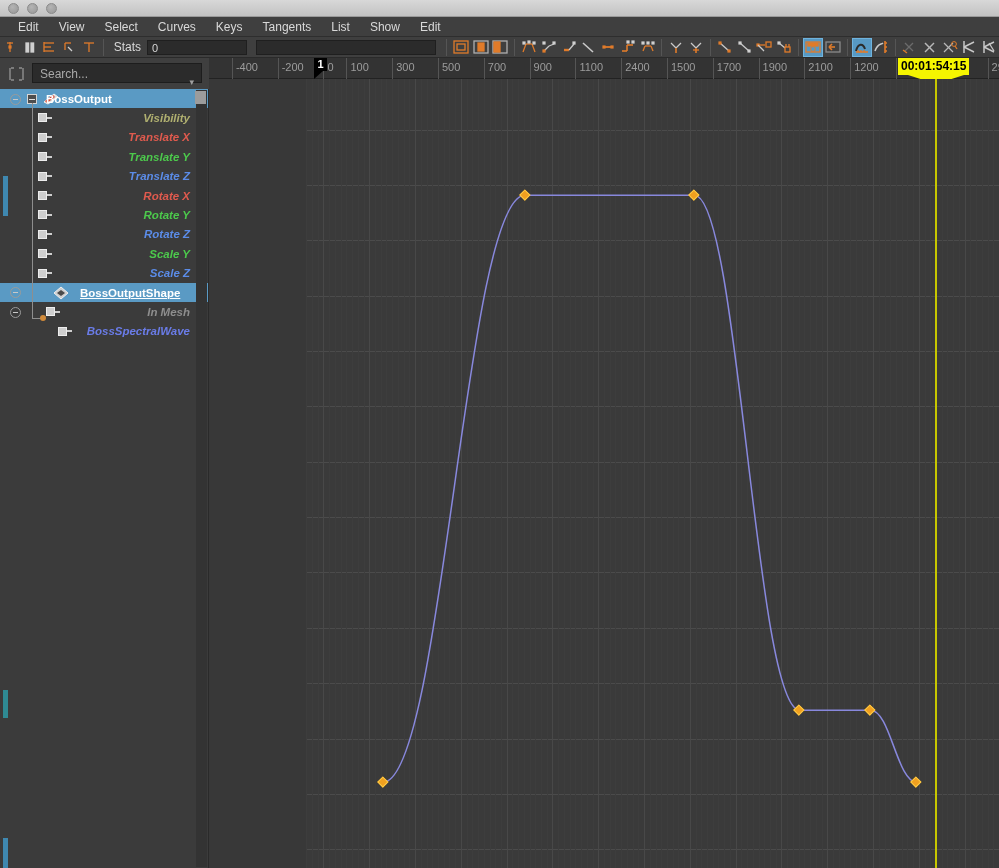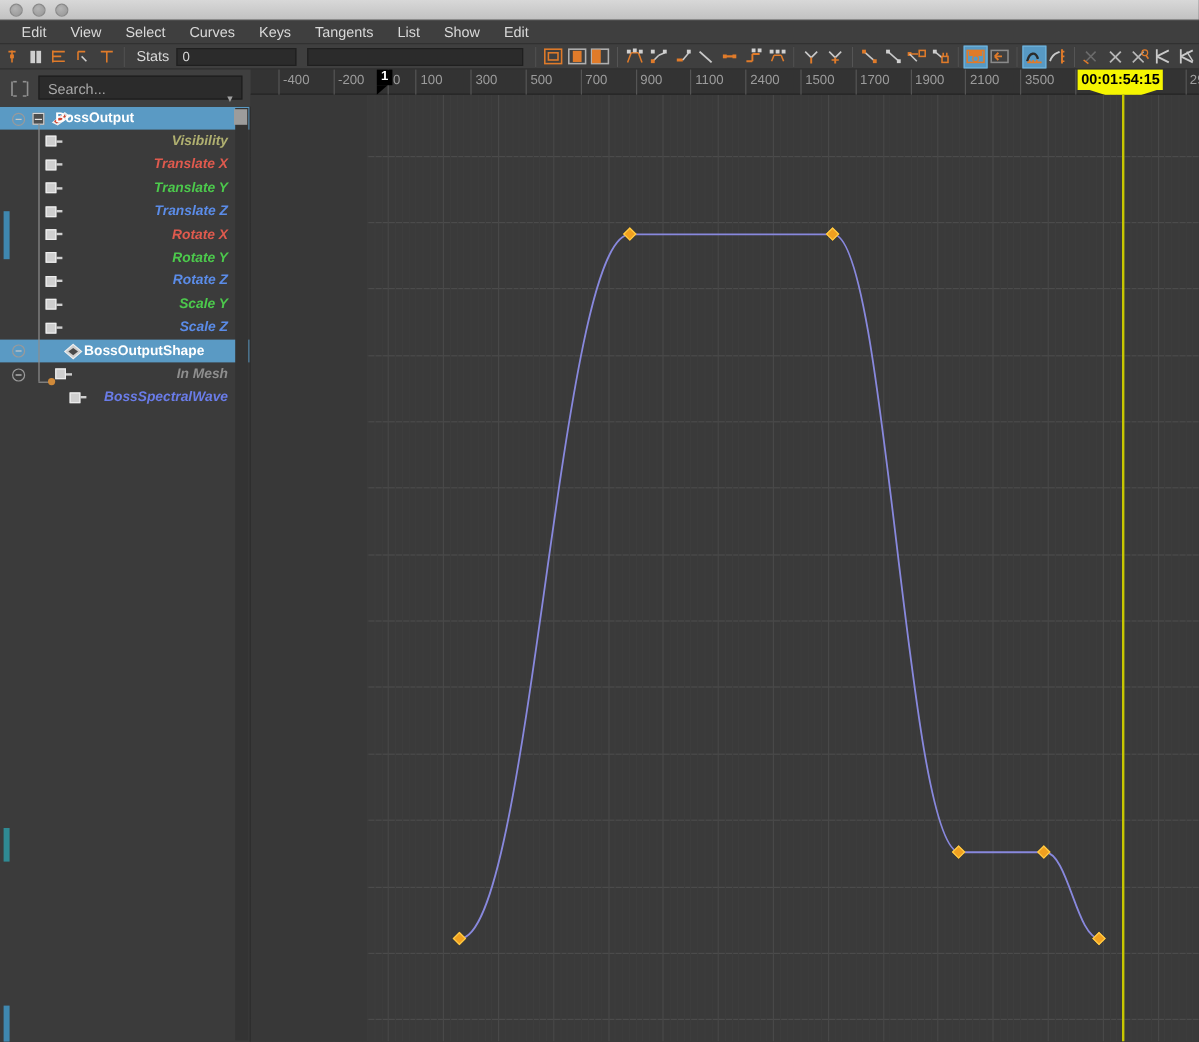--- a/index.html
+++ b/index.html
@@ -462,21 +462,21 @@
           <div class="tail"></div>
         </div>
         <span class="row-label" style="position: absolute; left: auto; color: rgb(91, 140, 232); right: 18px;">Scale Z</span>
       </div>
       <div class="row sel">
         <div class="minus" style="left: 10px;"></div>
         <svg viewBox="0 0 18 14" width="18" height="14" style="position: absolute; left: 52px; top: 3px;">
           <path d="M9 1 L16 7 L9 13 L2 7 Z" fill="#cfcfcf" stroke="#efefef"></path>
           <path d="M9 4 L13 7 L9 10 L5 7 Z" fill="#4a4a4a"></path>
         </svg>
-        <span class="row-label plain" style="position: absolute; left: 70px; color: rgb(255, 255, 255); font-style: normal;">BossOutputShape</span>
+        <span class="row-label plain" style="position: absolute; left: 80px; color: rgb(255, 255, 255); font-style: normal; text-decoration: underline;">BossOutputShape</span>
       </div>
       <div class="row">
         <div class="minus" style="left: 10px;"></div>
         <div class="keyico" style="left: 46px; top: 5px;">
           <div class="body"></div>
           <div class="tail"></div>
         </div>
         <span class="row-label" style="position: absolute; left: auto; color: rgb(142, 142, 142); right: 18px; font-style: italic;">In Mesh</span>
       </div>
       <div class="row">
@@ -523,21 +523,21 @@
       <div class="ticklbl" style="left: 412.174px;">2400</div>
       <div class="tick" style="left: 457.971px;"></div>
       <div class="ticklbl" style="left: 457.971px;">1500</div>
       <div class="tick" style="left: 503.768px;"></div>
       <div class="ticklbl" style="left: 503.768px;">1700</div>
       <div class="tick" style="left: 549.565px;"></div>
       <div class="ticklbl" style="left: 549.565px;">1900</div>
       <div class="tick" style="left: 595.362px;"></div>
       <div class="ticklbl" style="left: 595.362px;">2100</div>
       <div class="tick" style="left: 641.159px;"></div>
-      <div class="ticklbl" style="left: 641.159px;">3500</div>
+      <div class="ticklbl" style="left: 641.159px;">1200</div>
       <div class="tick" style="left: 686.957px;"></div>
       <div class="ticklbl" style="left: 686.957px;">2500</div>
       <div class="tick" style="left: 778.551px;"></div>
       <div class="ticklbl" style="left: 778.551px;">2900</div>
       <div id="cur-tag" style="left: 105.493px;">1</div>
       <div style="position: absolute; left: 105.493px; top: 13px; width: 0px; height: 0px; border-left: 9px solid rgb(0, 0, 0); border-bottom: 8px solid transparent;"></div>
       <div id="tc-box" style="left: 689.029px;">00:01:54:15</div>
       <div id="tc-arrow" style="left: 699.029px; top: 17px;"></div>
     </div>
   <div id="plot">

